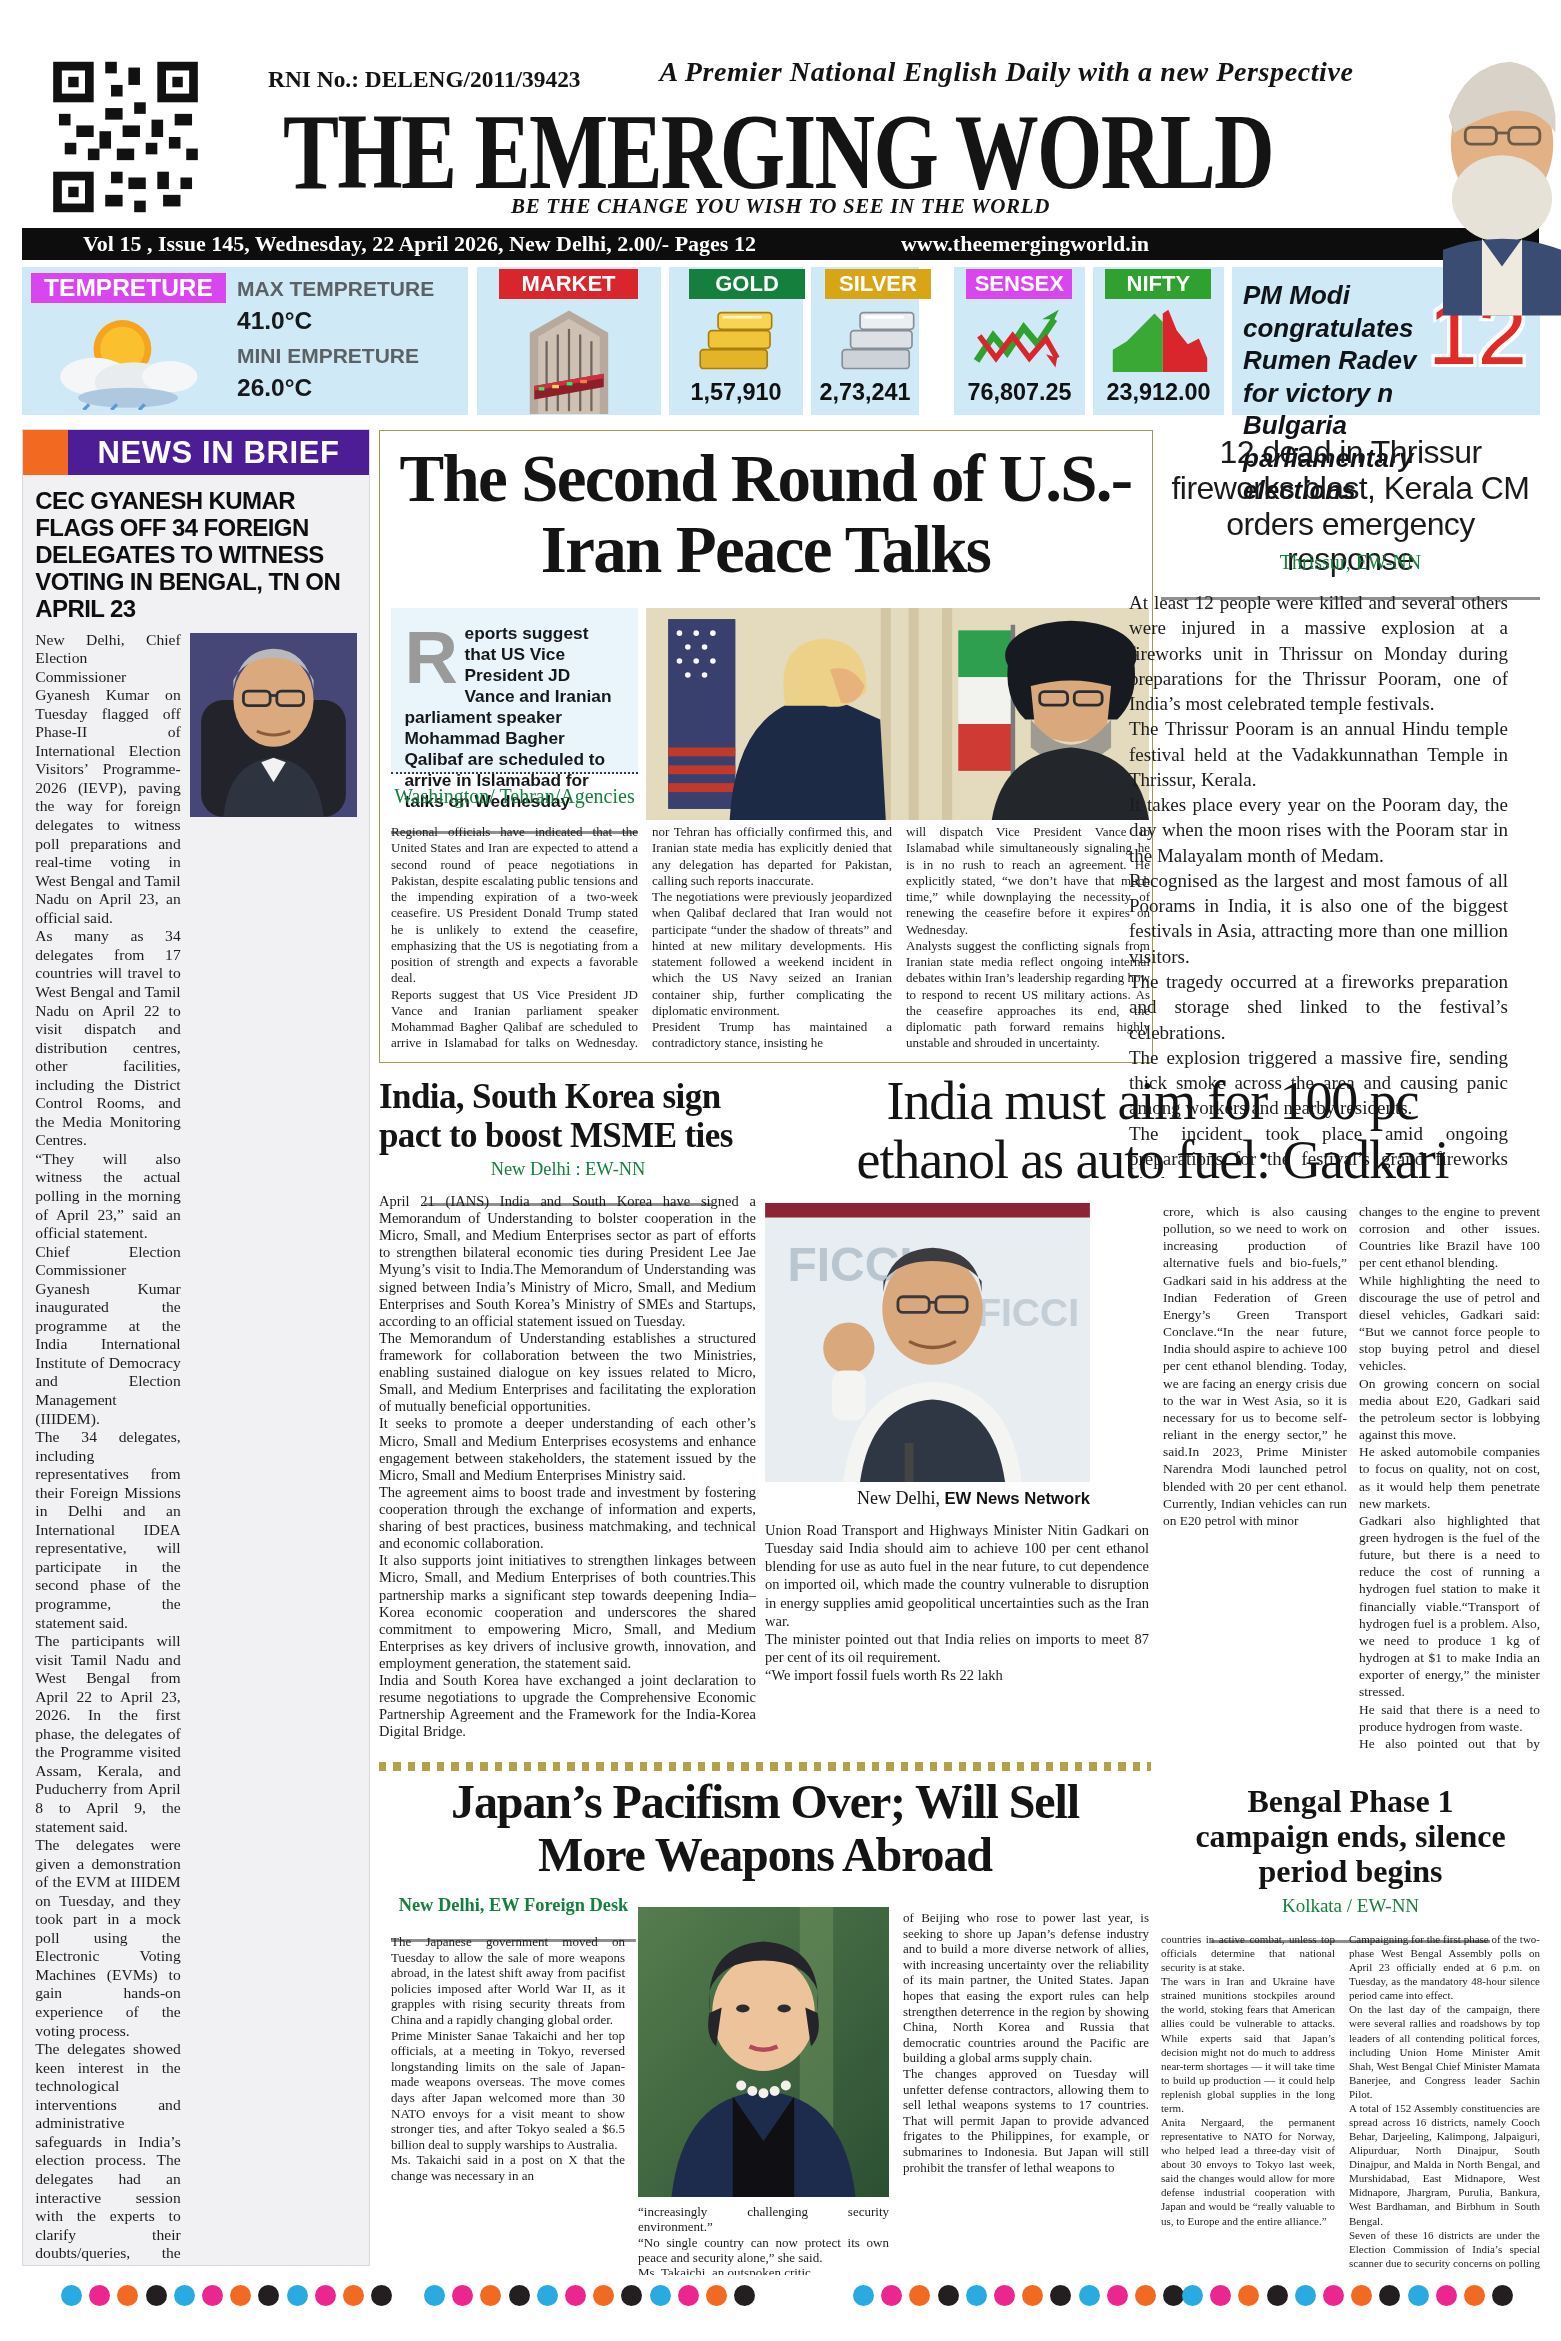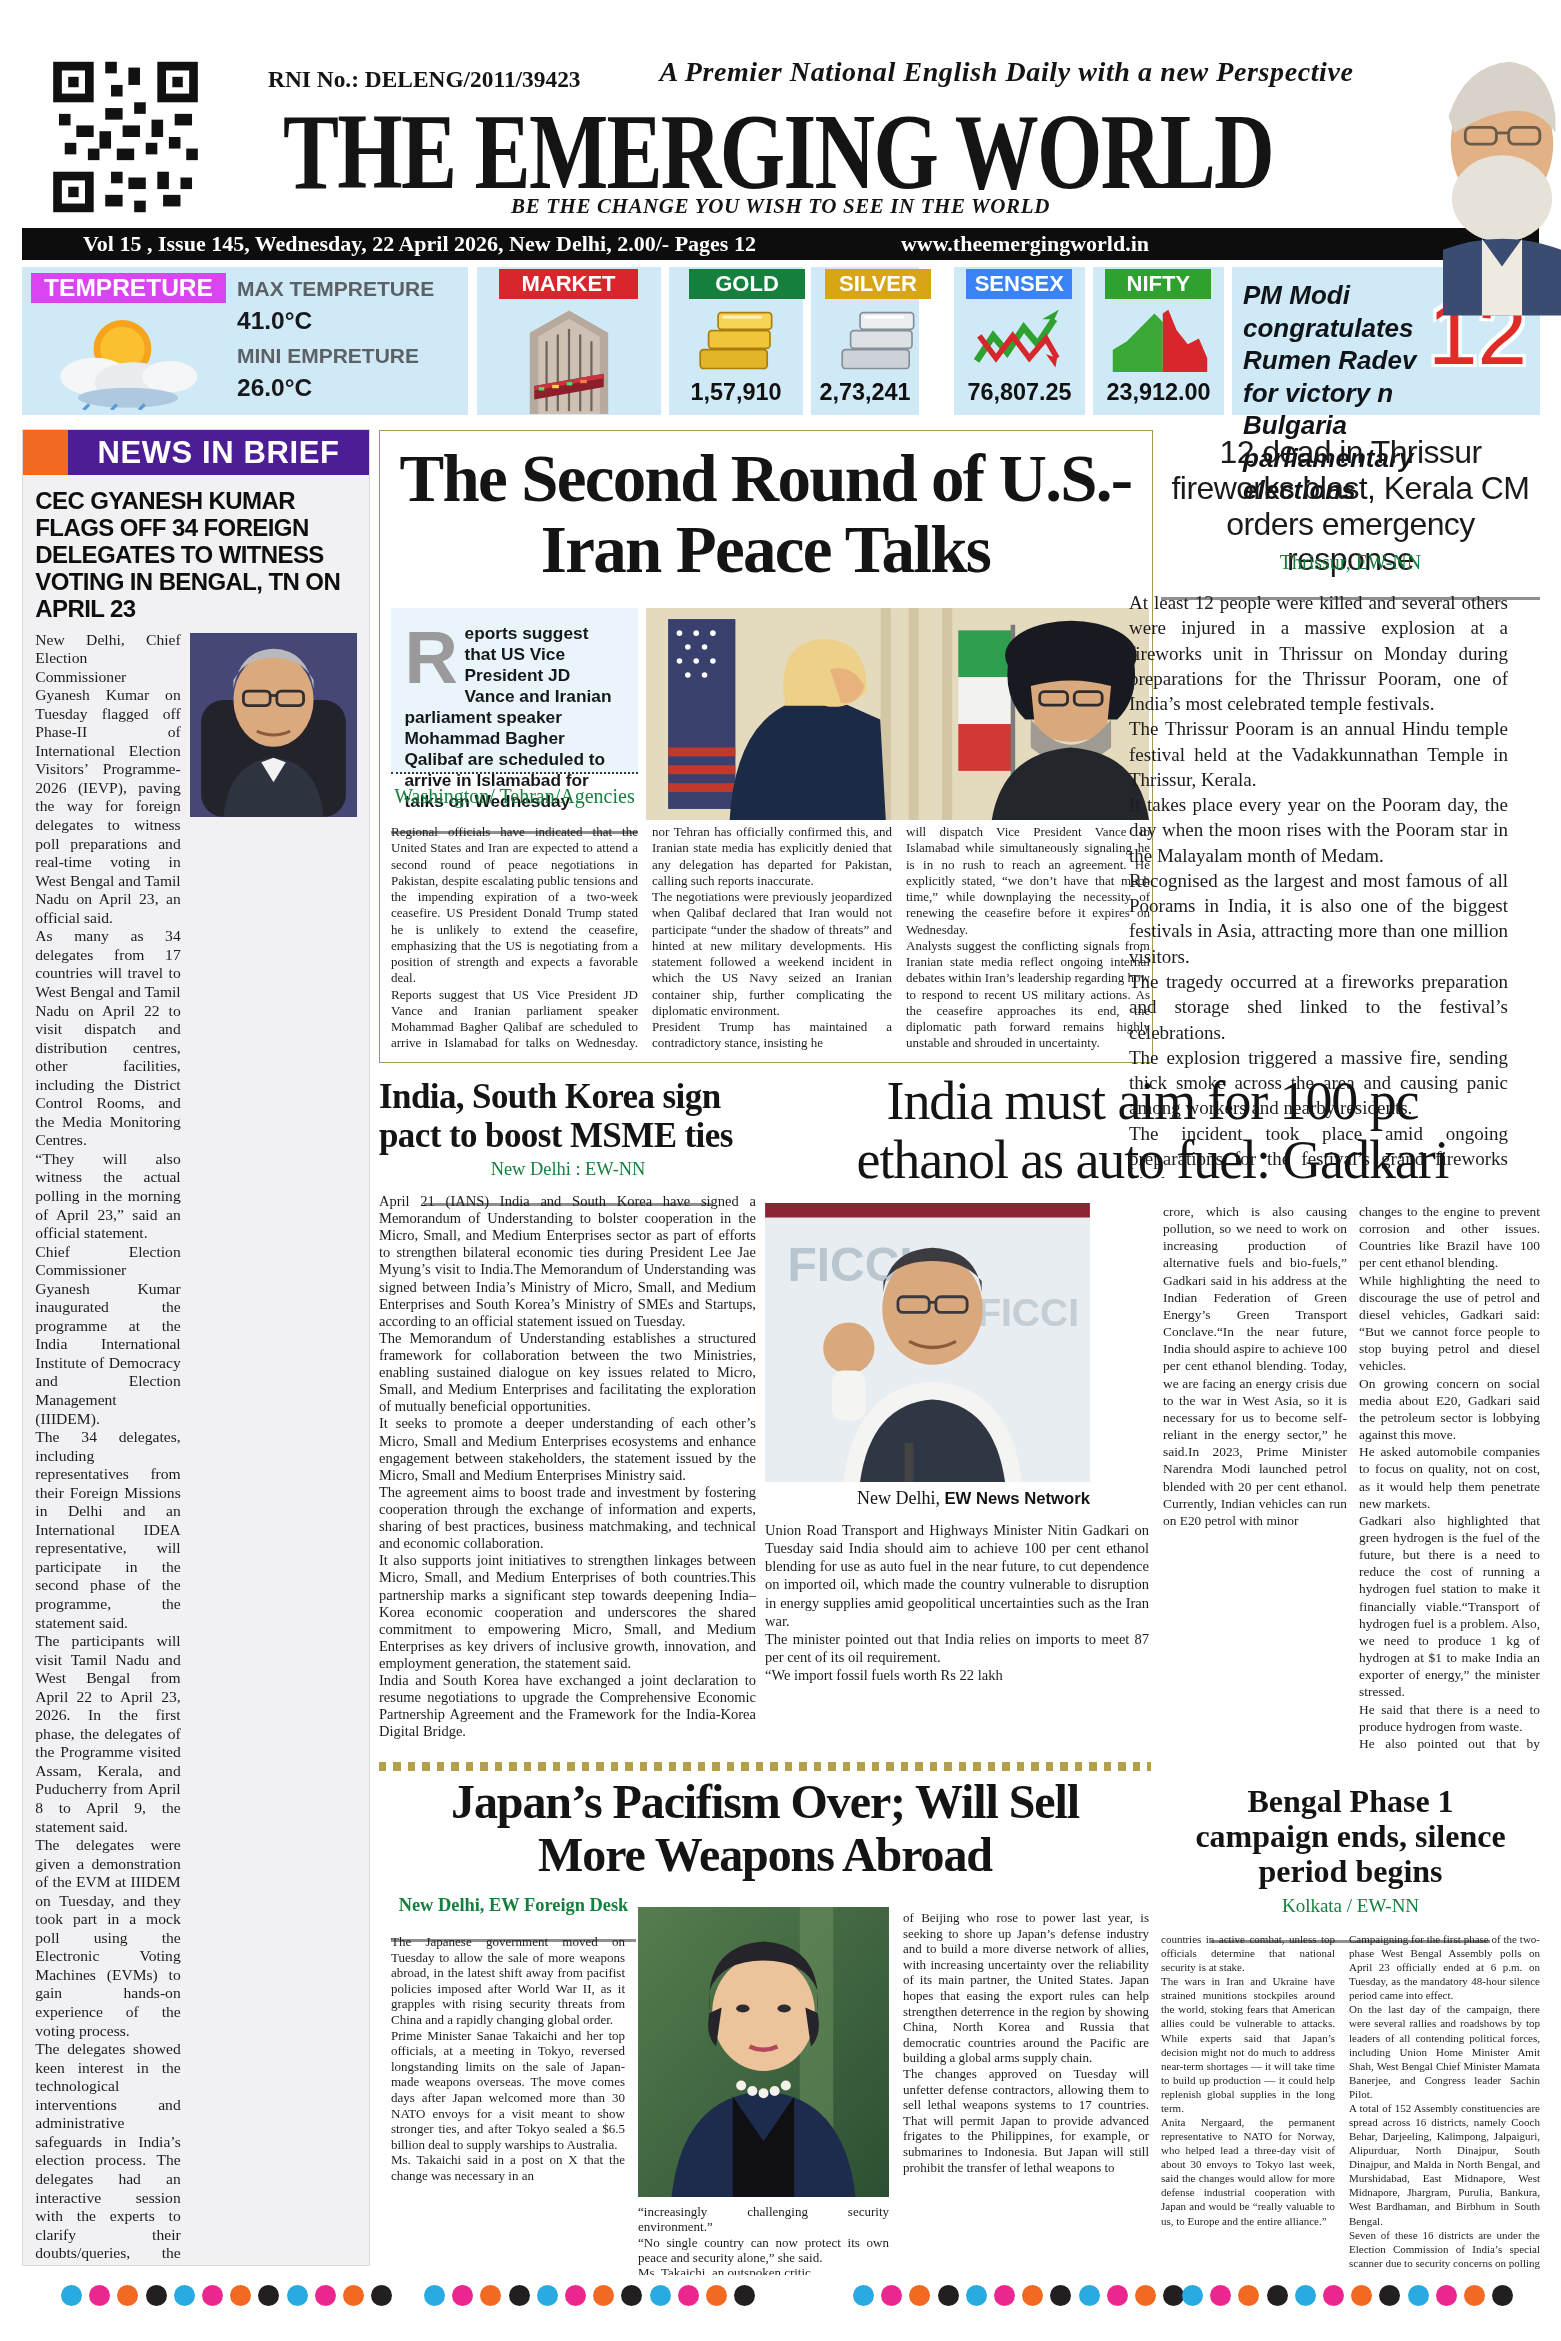--- a/index.html
+++ b/index.html
@@ -214,21 +214,21 @@
       <rect x="20" y="78" width="120" height="34" rx="6" fill="#cdd2d8" stroke="#868e98" stroke-width="3"></rect>
       <rect x="35" y="44" width="110" height="32" rx="6" fill="#dde1e6" stroke="#868e98" stroke-width="3"></rect>
       <rect x="52" y="12" width="96" height="30" rx="6" fill="#eceff2" stroke="#868e98" stroke-width="3"></rect>
       <line x1="60" y1="20" x2="130" y2="20" stroke="#ffffff" stroke-width="5"></line>
     </svg>
   </div>
   <div class="pvalue" style="top:112px">2,73,241</div>
 </div>
 
 <div class="strip-panel" style="left:954px;width:131px" actable="false">
-  <div class="plabel" style="left:12.3px;top:2.2px;width:106px;background:#3b82f6;font-size:22px">SENSEX</div>
+  <div class="plabel" style="left:12.3px;top:2.2px;width:106px;background:#d946ef;font-size:22px">SENSEX</div>
   <div class="abs" style="left:16.7px;top:38px;width:100px;height:70px">
     <svg width="100" height="70" viewBox="0 0 180 125">
       <polyline points="10,100 40,55 65,85 95,40 120,70 150,25" fill="none" stroke="#2fa12e" stroke-width="12"></polyline>
       <polygon points="150,25 128,25 158,8" fill="#2fa12e"></polygon>
       <polyline points="15,55 45,95 75,55 105,95 135,60 155,95" fill="none" stroke="#d9262c" stroke-width="10"></polyline>
       <polygon points="155,95 135,88 152,112" fill="#d9262c"></polygon>
     </svg>
   </div>
   <div class="pvalue" style="top:112px">76,807.25</div>
 </div>

